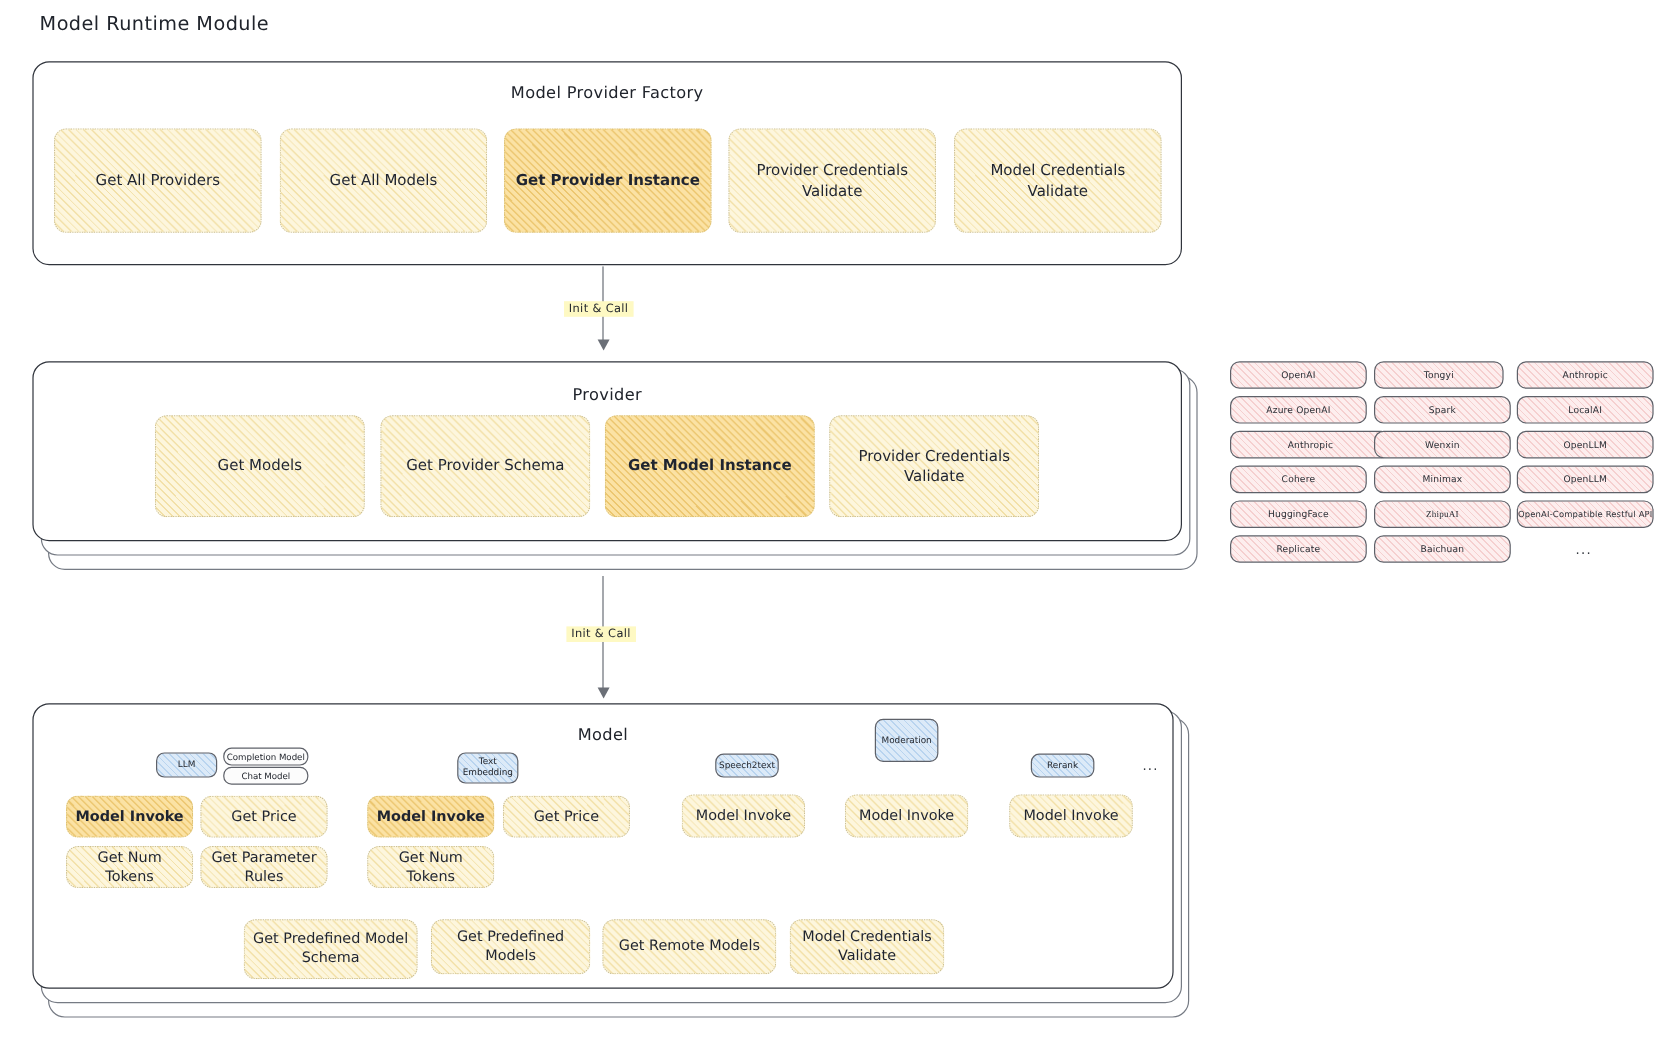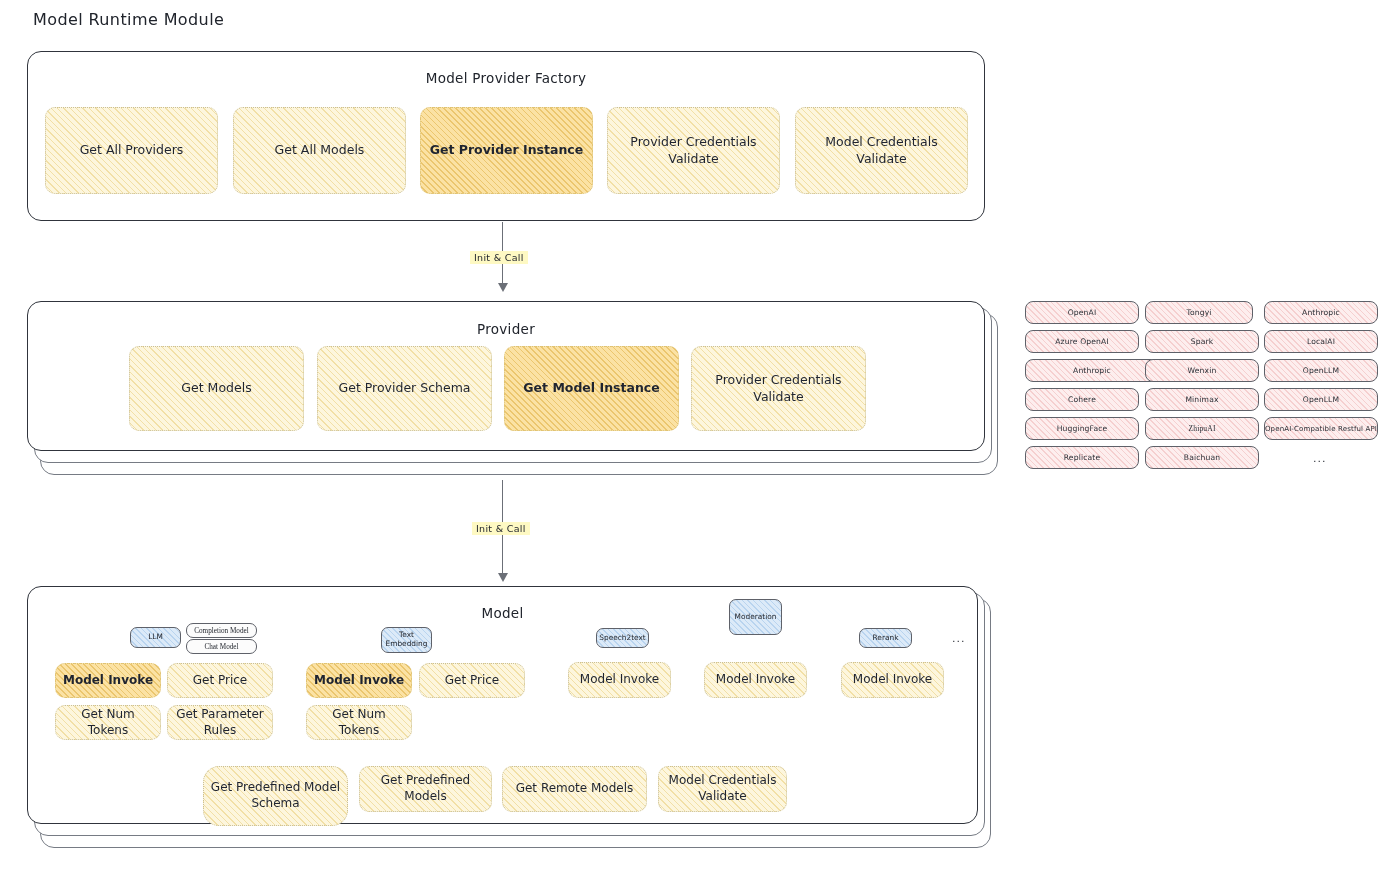--- a/index.html
+++ b/index.html
@@ -146,21 +146,20 @@
     border: 1.1px solid #5e6169;
     border-radius: 7px;
     display: flex;
     align-items: center;
     justify-content: center;
     font-size: 7.2px;
     color: #22262e;
     background: #fcfcfc;
     padding: 0 3px;
     white-space: nowrap;
-    font-family: Liberation Serif, serif;
   }
 
   .ellipsis-mark {
     position: absolute;
     font-size: 11px;
     color: #33373e;
     letter-spacing: 1px;
   }
 
   
@@ -266,18 +265,18 @@
   <div class="hbox sm" style="left:568px; top:662px; width:103px; height:36px; z-index:2;">Model Invoke</div>
 
   <div class="pill-blue" style="left:729px; top:599px; width:53px; height:36px; z-index:2;">Moderation</div>
   <div class="hbox sm" style="left:704px; top:662px; width:103px; height:36px; z-index:2;">Model Invoke</div>
 
   <div class="pill-blue" style="left:859px; top:628px; width:53px; height:20px; z-index:2;">Rerank</div>
   <div class="hbox sm" style="left:841px; top:662px; width:103px; height:36px; z-index:2;">Model Invoke</div>
 
   <div class="ellipsis-mark" style="left:952px; top:632px; z-index:2;">...</div>
 
-  <div class="hbox sm" style="left:203px; top:766px; width:145px; height:60px; z-index:2;border-radius:16px;">Get Predefined Model Schema</div>
+  <div class="hbox sm" style="left:203px; top:766px; width:145px; height:50px; z-index:2;">Get Predefined Model Schema</div>
   <div class="hbox sm" style="left:359px; top:766px; width:133px; height:46px; z-index:2;">Get Predefined Models</div>
   <div class="hbox sm" style="left:502px; top:766px; width:145px; height:46px; z-index:2;">Get Remote Models</div>
   <div class="hbox sm" style="left:658px; top:766px; width:129px; height:46px; z-index:2;">Model Credentials Validate</div>
 
 </div>
 
 </body></html>

